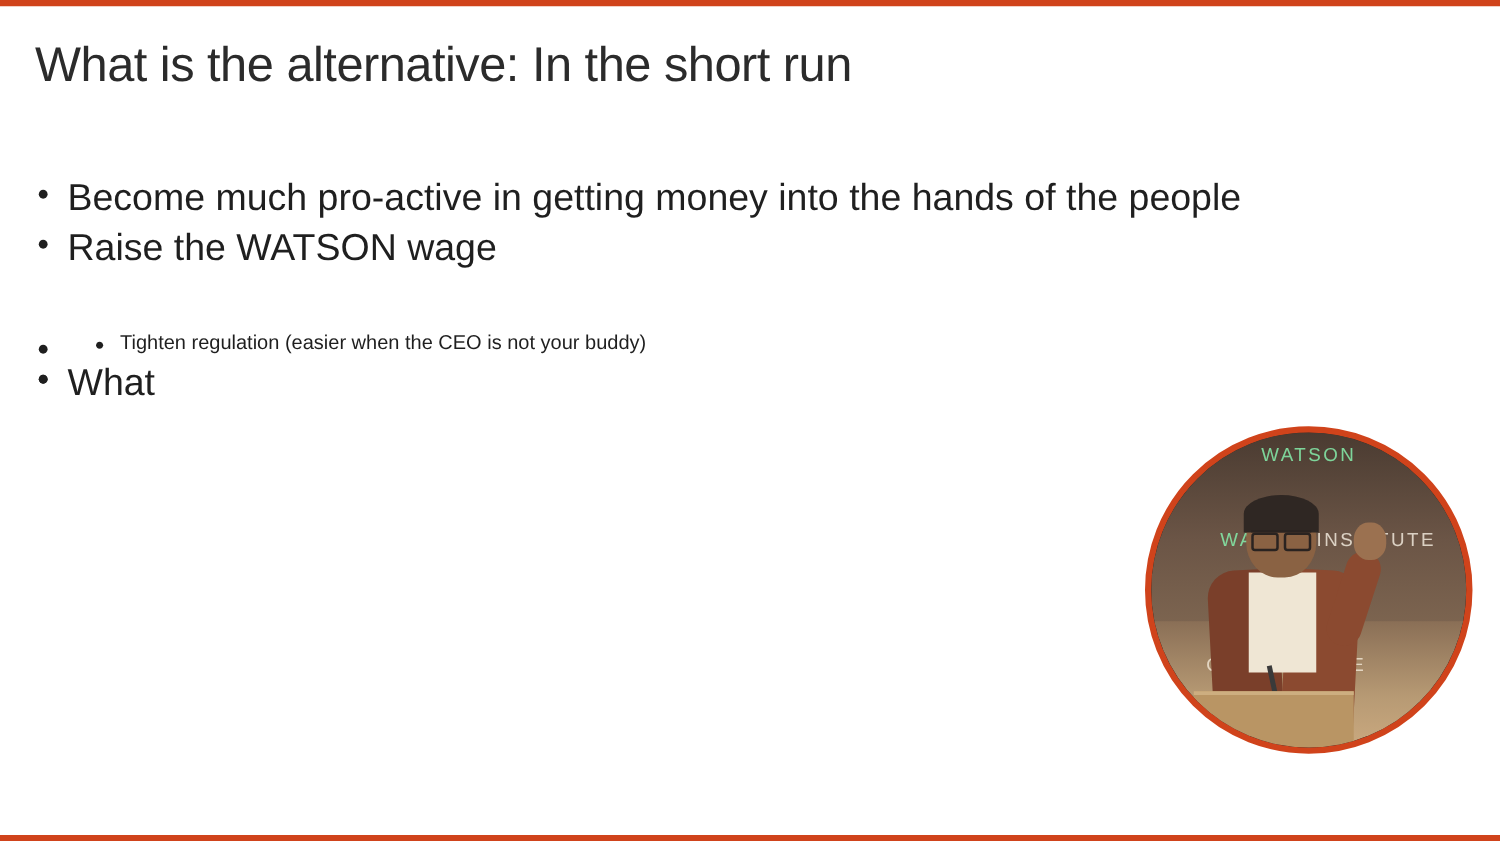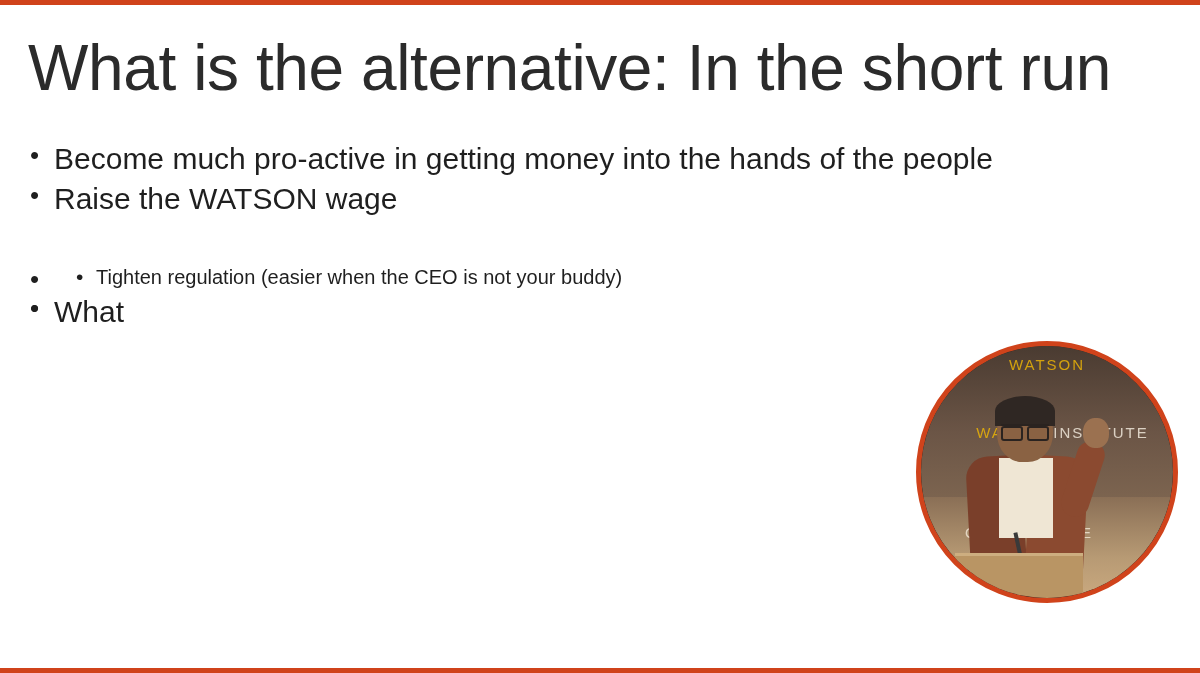--- a/index.html
+++ b/index.html
@@ -17,21 +17,21 @@
     background: #ffffff;
     box-sizing: border-box;
     border-top: 5px solid #d0431b;
     border-bottom: 5px solid #d0431b;
     overflow: hidden;
   }
   .slide-title {
     position: absolute;
     left: 28px;
     top: 26px;
-    font-size: 64px;
+    font-size: 39px;
     font-weight: 400;
     color: #2b2b2b;
     letter-spacing: -0.4px;
     white-space: nowrap;
   }
   .body-list {
     position: absolute;
     left: 24px;
     top: 136px;
     width: 1060px;
@@ -56,21 +56,21 @@
     color: #1f1f1f;
   }
   .sub-list {
     list-style: none;
     margin: 2px 0 4px 0;
     padding: 0;
   }
   .bullet-l2 {
     position: relative;
     padding-left: 42px;
-    font-size: 20px;
+    font-size: 16px;
     line-height: 1.22;
     color: #1f1f1f;
     margin-bottom: 2px;
     margin-top: 48px;
   }
   .bullet-l2::before {
     content: "\2022";
     position: absolute;
     left: 22px;
     top: -1px;
@@ -102,21 +102,21 @@
   }
   .backdrop-lower {
     position: absolute;
     left: 0; bottom: 0; right: 0; height: 40%;
     background: linear-gradient(180deg, #8a6f56 0%, #b79a74 60%, #caa97f 100%);
   }
   .backdrop-text {
     position: absolute;
     width: 100%;
     text-align: center;
-    color: #eab308;
+    color: #86efac;
     font-size: 15px;
     letter-spacing: 2px;
     font-family: "Liberation Sans", sans-serif;
     opacity: 0.85;
   }
   .bt-1 { top: 10px; }
   .bt-2 { top: 78px; left: -52px; width: 100%; text-align: center; }
   .bt-3 { top: 78px; left: 54px; width: 100%; text-align: center; color:#efe7da; }
   .bt-4 { top: 178px; left: -18px; width: 100%; text-align: center; color:#efe3d2; }
   .person {

